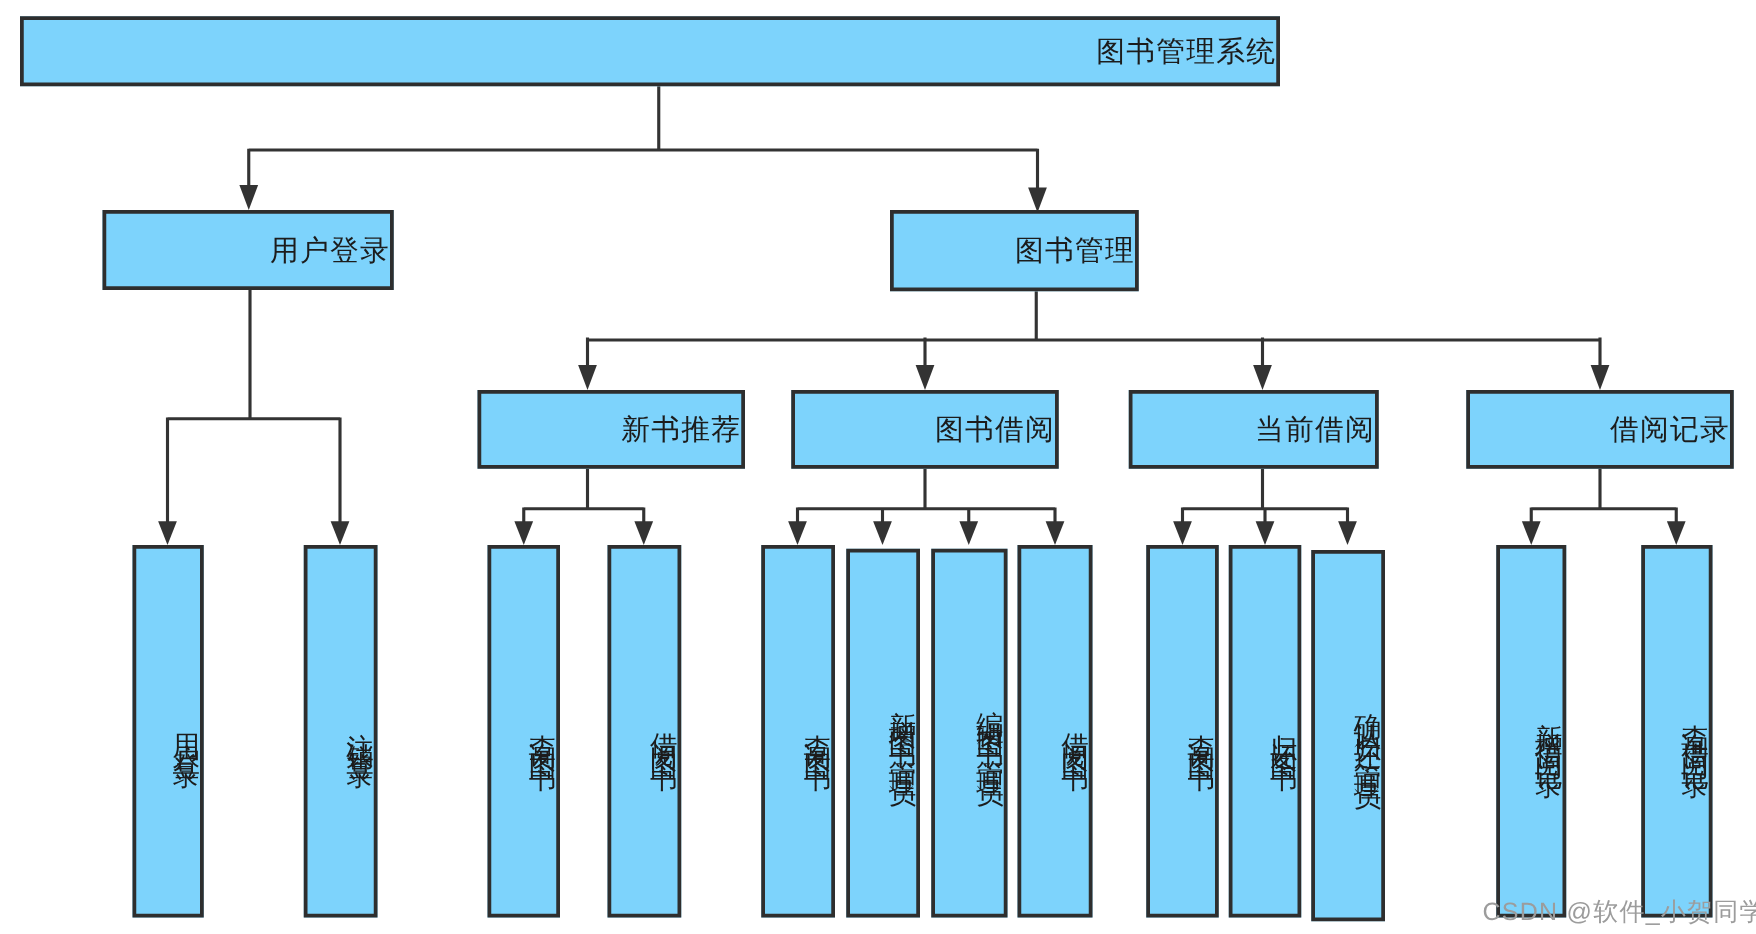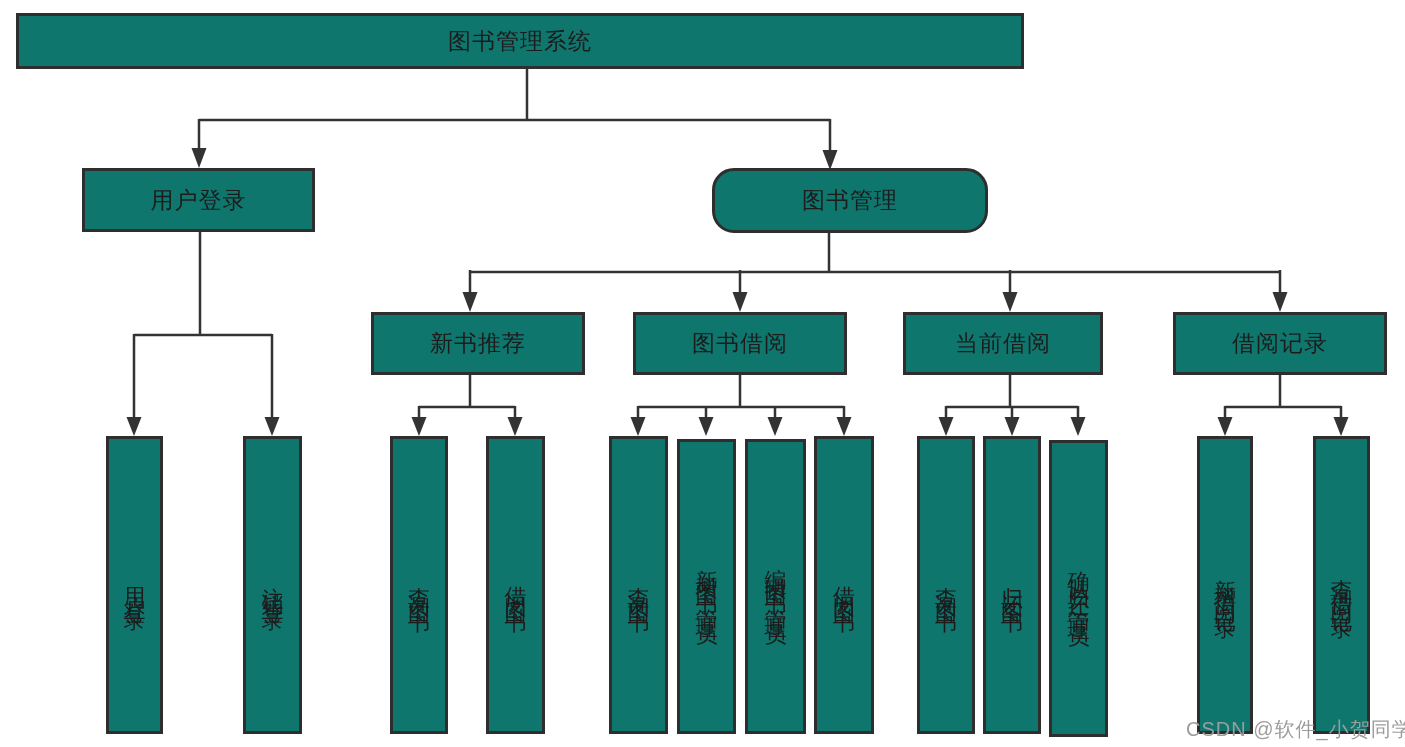--- a/index.html
+++ b/index.html
@@ -5,22 +5,22 @@
   html,body{margin:0;padding:0;}
   body{
     width:1405px;height:747px;position:relative;overflow:hidden;
     background:#ffffff;
     font-family:"Liberation Sans","DejaVu Sans",sans-serif;
     color:#1c1c1c;
   }
   .connectors{position:absolute;left:0;top:0;z-index:1;}
   .box{
     position:absolute;box-sizing:border-box;z-index:2;
-    border:3px solid #2e2e2e;background:#0f766e;
-    display:flex;align-items:center;justify-content:center;
+    border:3px solid #2e2e2e;background:#7dd3fc;
+    display:flex;align-items:center;justify-content:flex-end;
   }
   .hbox{font-size:23px;letter-spacing:1px;}
   .vtext{
     writing-mode:vertical-rl;text-orientation:mixed;
     font-size:22px;letter-spacing:8px;line-height:1;
     white-space:nowrap;
   }
   .watermark{
     position:absolute;left:1186px;top:716px;z-index:5;
     font-size:20px;color:#9c9c9c;white-space:nowrap;letter-spacing:1px;
@@ -64,25 +64,25 @@
   </g>
 </svg>
 
 <div class="box hbox" style="left:16px;top:13px;width:1008px;height:56px;">
   <span>图书管理系统</span>
 </div>
 
 <div class="box hbox" style="left:82px;top:168px;width:233px;height:64px;">
   <span>用户登录</span>
 </div>
-<div class="box hbox" style="left:712px;top:168px;width:276px;height:65px;border-radius:22px;">
+<div class="box hbox" style="left:712px;top:168px;width:199px;height:65px;">
   <span>图书管理</span>
 </div>
 
-<div class="box hbox" style="left:371px;top:312px;width:214px;height:63px;">
+<div class="box hbox" style="left:382px;top:312px;width:214px;height:63px;">
   <span>新书推荐</span>
 </div>
 <div class="box hbox" style="left:633px;top:312px;width:214px;height:63px;">
   <span>图书借阅</span>
 </div>
 <div class="box hbox" style="left:903px;top:312px;width:200px;height:63px;">
   <span>当前借阅</span>
 </div>
 <div class="box hbox" style="left:1173px;top:312px;width:214px;height:63px;">
   <span>借阅记录</span>

